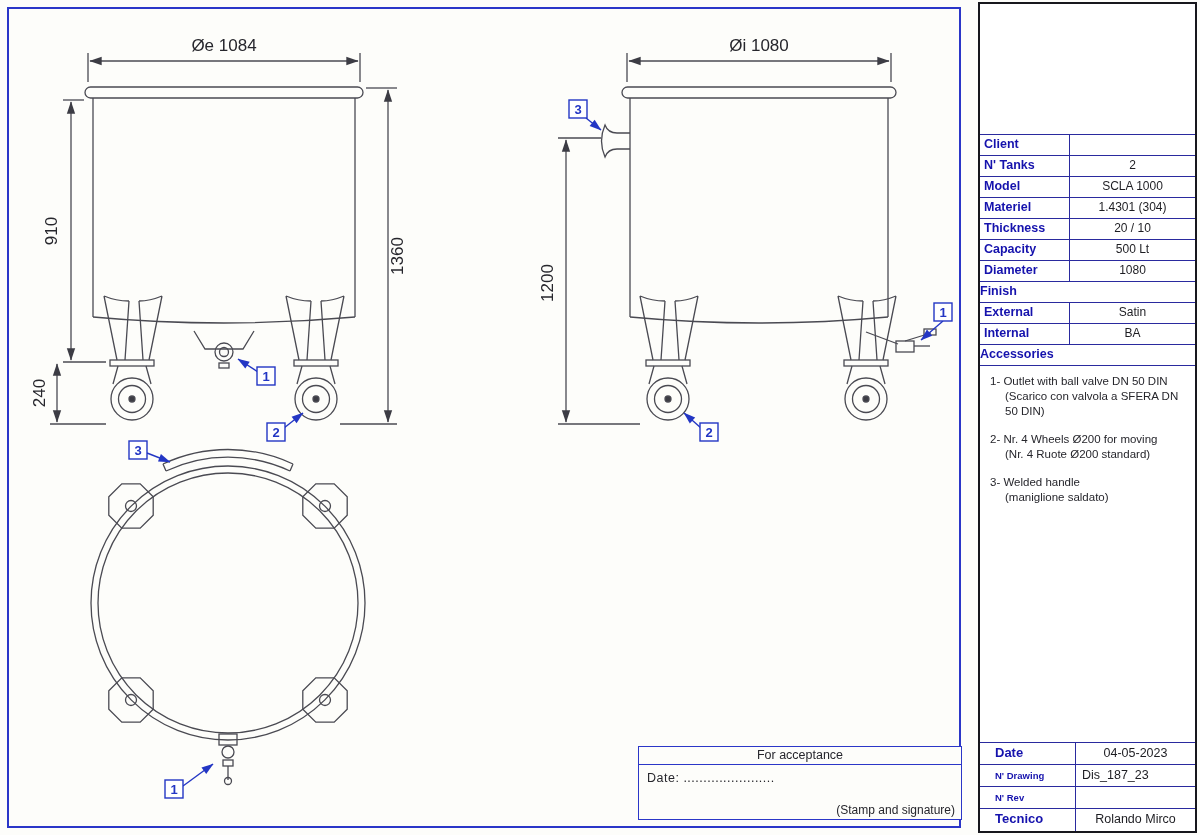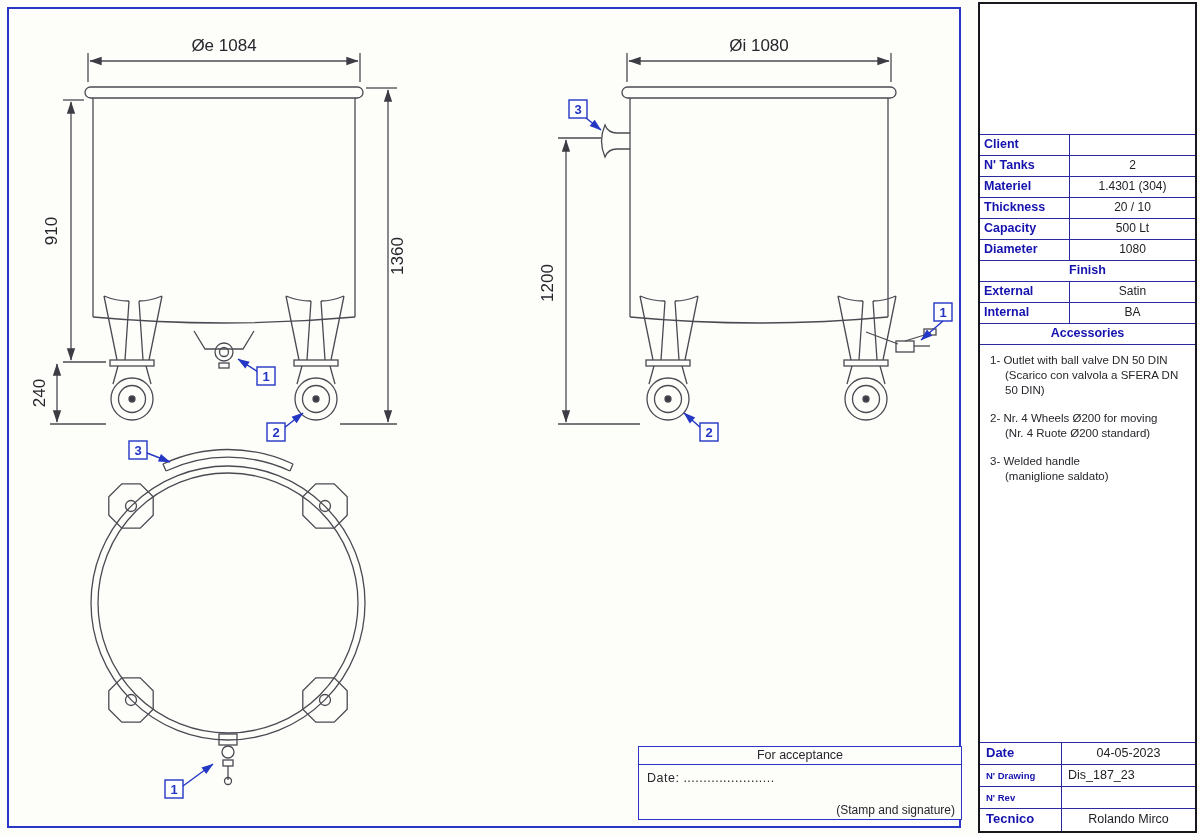--- a/index.html
+++ b/index.html
@@ -16,28 +16,28 @@
   .acc-title{text-align:center;font-size:12.5px;color:#26262c;padding:1px 0 2px;border-bottom:1.5px solid #2b36c8;}
   .acc-date{font-size:12.5px;padding:6px 0 0 8px;color:#26262c;letter-spacing:.5px;}
   .acc-note{position:absolute;right:6px;bottom:2px;font-size:12px;color:#26262c;}
 
   .right-panel{position:absolute;left:978px;top:2px;width:219px;height:831px;border:2px solid #17171d;background:#fff;box-sizing:border-box;display:flex;flex-direction:column;gap:46px;}
   .panel-gap{height:84px;}
   .spec{border-top:1.5px solid #2a2a9e;}
   .srow{display:flex;height:21px;border-bottom:1.5px solid #2a2a9e;box-sizing:border-box;}
   .slabel{width:90px;border-right:1.5px solid #2a2a9e;color:#1512ad;font-weight:bold;font-size:12.5px;line-height:19px;padding-left:4px;box-sizing:border-box;}
   .sval{flex:1;text-align:center;font-size:12px;line-height:19px;color:#1d1d22;}
-  .sheader{height:21px;border-bottom:1.5px solid #2a2a9e;color:#1512ad;font-weight:bold;font-size:12.5px;line-height:19px;text-align:center;box-sizing:border-box;}
+  .sheader{height:21px;border-bottom:1.5px solid #2a2a9e;color:#1512ad;font-weight:bold;font-size:12.5px;line-height:19px;text-align:left;box-sizing:border-box;}
   .acc-list{padding:8px 4px 6px 8px;font-size:11.5px;color:#26262c;}
   .acc-item{white-space:pre-line;margin-bottom:13px;padding-left:17px;text-indent:-15px;line-height:1.3;}
   .panel-spacer{flex:1;}
   .bblock{border-top:1.5px solid #2a2a9e;}
   .brow{display:flex;height:22px;border-bottom:1.5px solid #2a2a9e;box-sizing:border-box;}
   .brow:last-child{border-bottom:none;}
-  .blabel{width:82px;border-right:1.5px solid #2a2a9e;color:#1512ad;font-weight:bold;font-size:13px;line-height:20px;padding-left:6px;box-sizing:border-box;}
+  .blabel{width:96px;border-right:1.5px solid #2a2a9e;color:#1512ad;font-weight:bold;font-size:13px;line-height:20px;padding-left:15px;box-sizing:border-box;}
   .blabel.sm{font-size:9.5px;line-height:21px;}
   .bval{flex:1;text-align:center;font-size:12.5px;line-height:20px;color:#1d1d22;}
   .bval.left{text-align:left;padding-left:6px;}
 </style>
 </head>
 <body>
 
 <div class="sheet">
 
   <div class="drawing-area">
@@ -235,20 +235,24 @@
     <div class="spec">
       <div class="srow">
         <div class="slabel">Client</div>
         <div class="sval"></div>
       </div>
       <div class="srow">
         <div class="slabel">N' Tanks</div>
         <div class="sval">2</div>
       </div>
       <div class="srow">
+        <div class="slabel">Model</div>
+        <div class="sval">SCLA 1000</div>
+      </div>
+      <div class="srow">
         <div class="slabel">Materiel</div>
         <div class="sval">1.4301 (304)</div>
       </div>
       <div class="srow">
         <div class="slabel">Thickness</div>
         <div class="sval">20 / 10</div>
       </div>
       <div class="srow">
         <div class="slabel">Capacity</div>
         <div class="sval">500 Lt</div>

